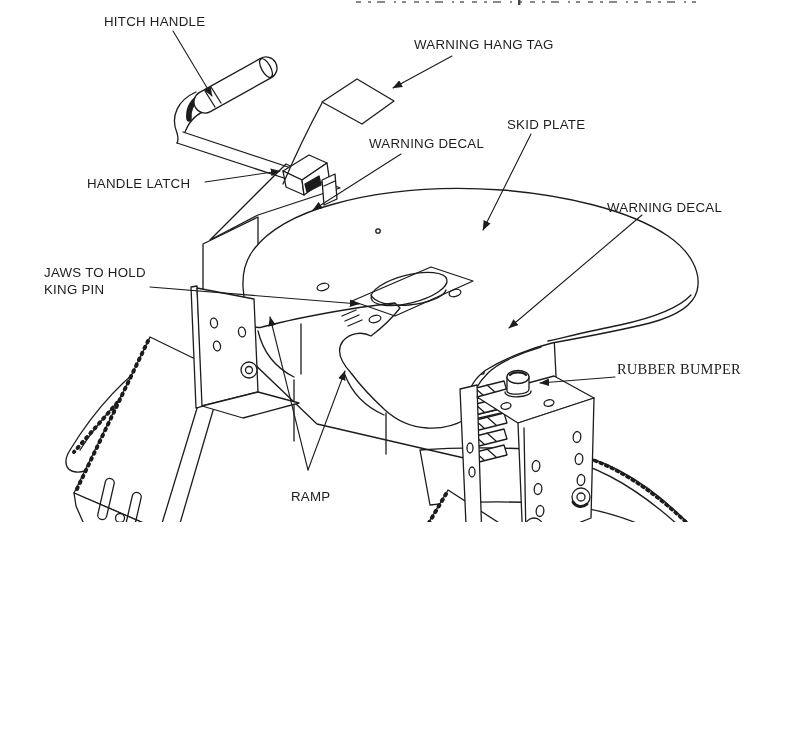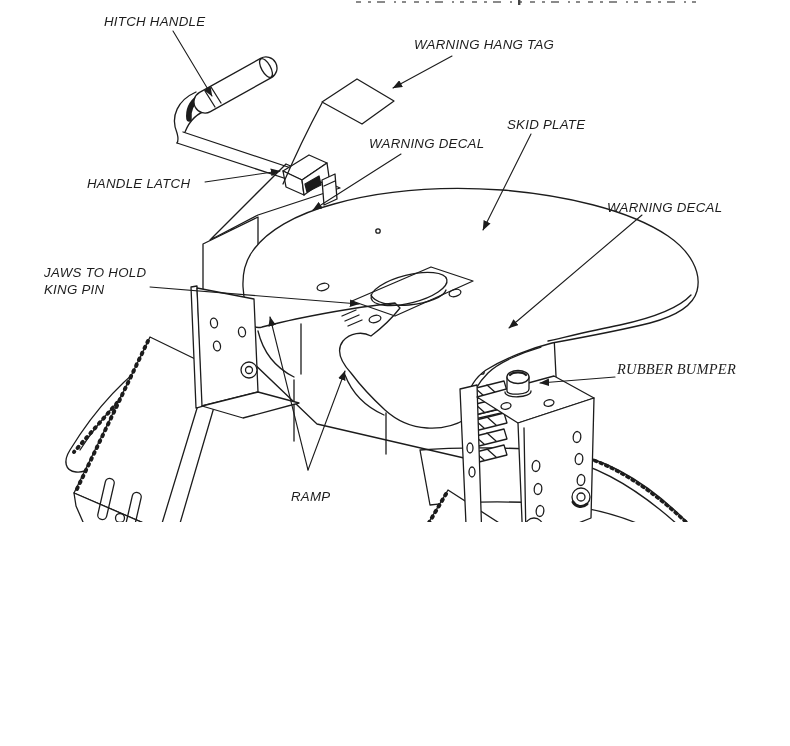--- a/index.html
+++ b/index.html
@@ -1,17 +1,17 @@
 <!DOCTYPE html>
 <html><head>
 <meta charset="utf-8">
 <style>
   html,body{margin:0;padding:0;background:#ffffff;}
   .stage{position:relative;width:790px;height:522px;background:#fff;overflow:hidden;
-         font-family:"Liberation Sans",sans-serif;font-style:italic;}
+         font-family:"Liberation Sans",sans-serif;}
   svg{display:block}
   .lbl{font-family:"Liberation Sans",sans-serif;font-size:13.3px;letter-spacing:.25px;fill:#1d1d1d;}
   .lbl-serif{font-family:"Liberation Serif",serif;font-size:14.5px;letter-spacing:.2px;fill:#1d1d1d;}
 </style>
 </head>
 <body>
 
 <div class="stage">
 <svg width="790" height="746" viewBox="0 0 790 746">
   <defs>

